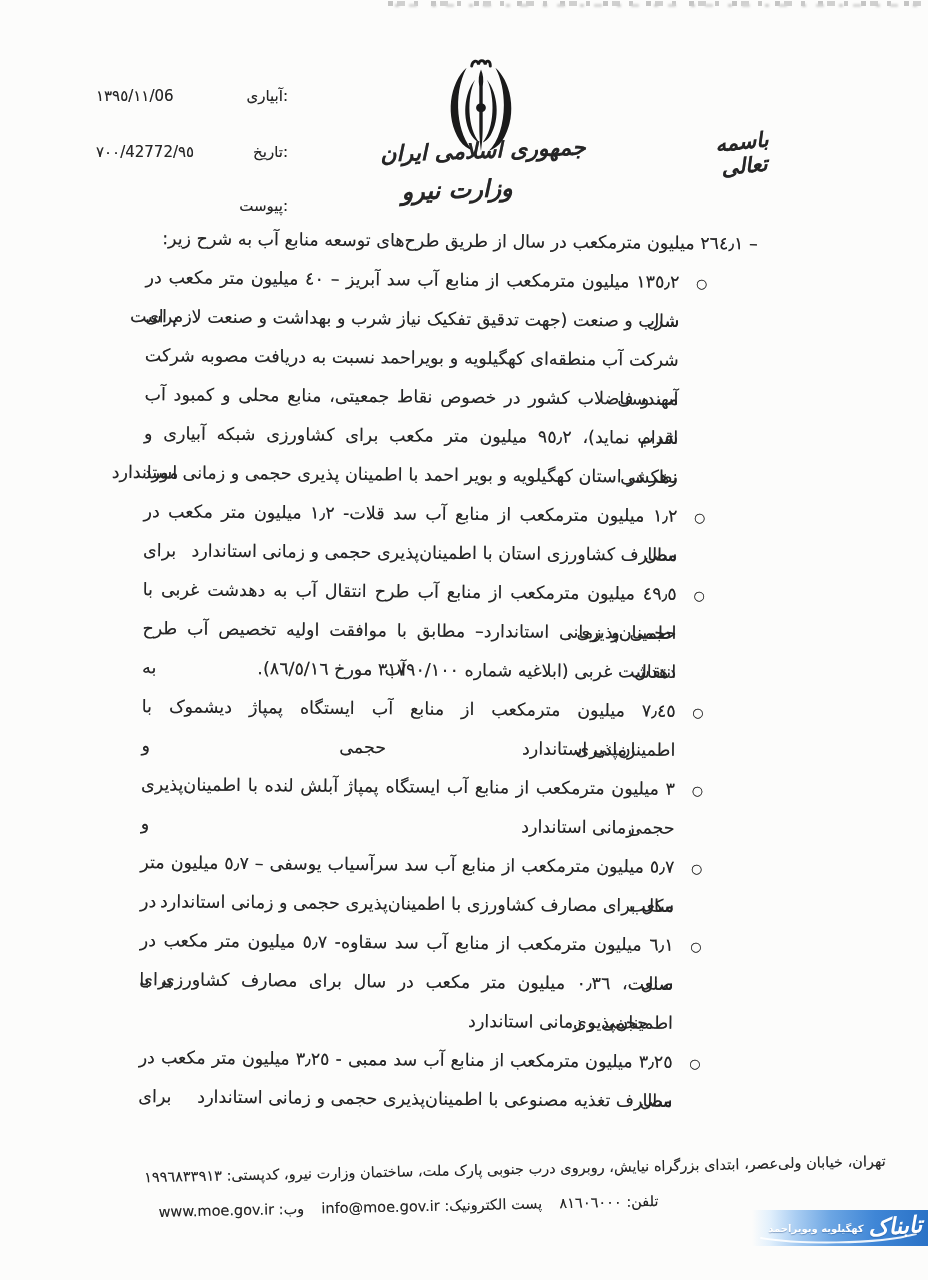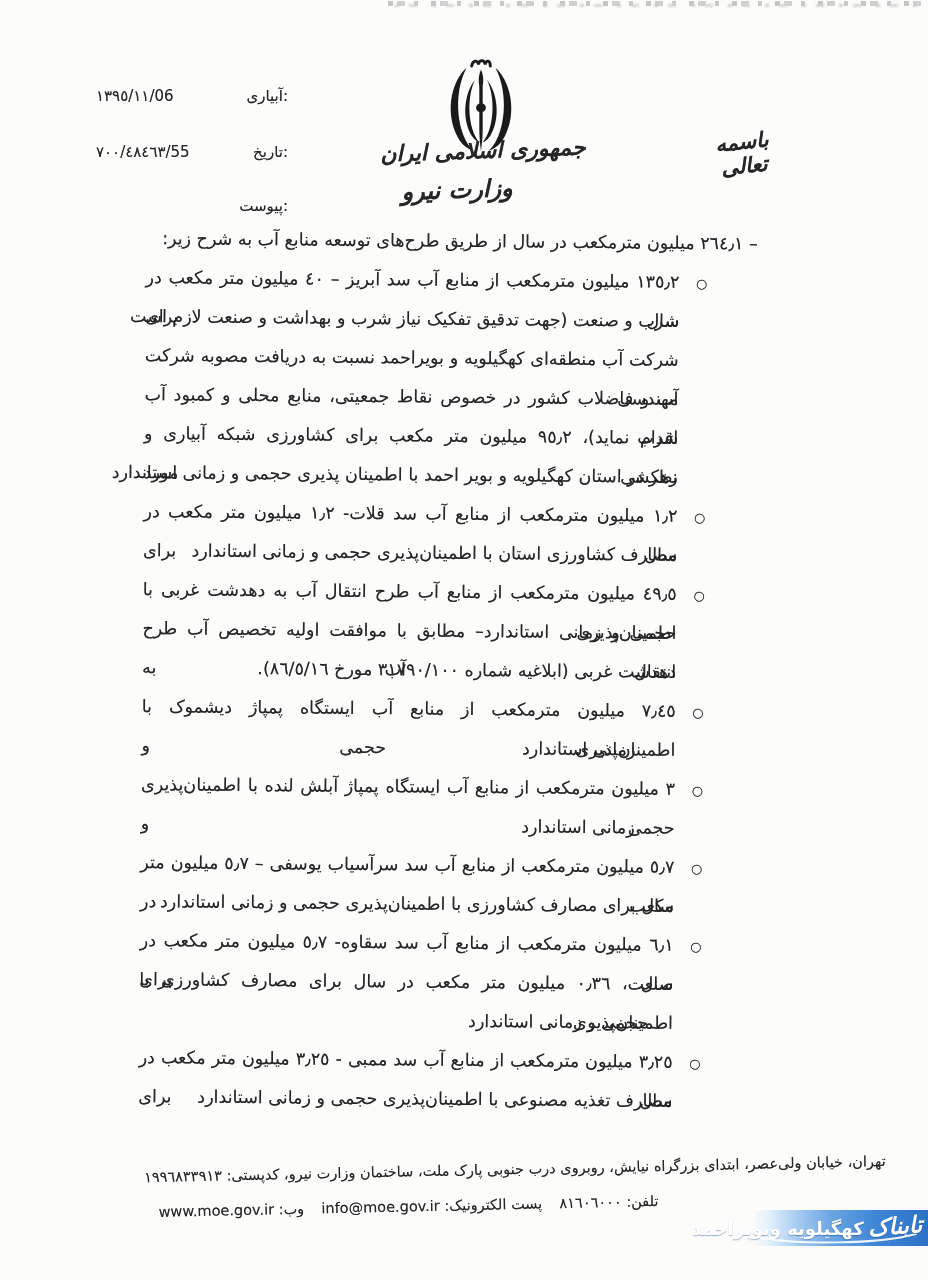--- a/index.html
+++ b/index.html
@@ -45,41 +45,41 @@
   .contact{margin-top:13px;margin-left:auto;margin-right:228px;width:500px;
     display:flex;justify-content:space-between;direction:rtl;font-size:14.5px;line-height:22px;}
   .contact .seg{white-space:nowrap;}
 
   
   .banner{position:absolute;left:752px;top:1210px;width:176px;height:36px;direction:rtl;
     display:flex;align-items:center;justify-content:flex-start;gap:4px;padding-right:6px;box-sizing:border-box;
     background:linear-gradient(to left,#2a72c6 0%,#3f86d6 30%,#6ba5e3 55%,#a9cdf2 75%,#e2f0fc 90%,rgba(255,255,255,0) 100%);}
   .banner .tbk{color:#fff;font-size:23px;font-weight:bold;font-style:italic;line-height:1;
     transform:rotate(-4deg) translateY(-2px);text-shadow:0 1px 1px rgba(20,60,120,.4);}
-  .banner .prov{color:#fff;font-size:18px;font-weight:bold;white-space:nowrap;
+  .banner .prov{color:#fff;font-size:10px;font-weight:bold;white-space:nowrap;
     text-shadow:0 1px 1px rgba(20,60,120,.4);}
   .banner svg{position:absolute;left:4px;bottom:1px;}
 </style>
 </head>
 <body>
 
 <div class="page">
 
   <div class="artifact">
     <div class="a1"></div>
       <div class="a2"></div>
   </div>
 
   <div class="meta-row ink" style="top:86px;">
     <span class="lbl">آبیاری:</span>
     <span class="val">١٣٩٥/١١/06</span>
   </div>
   <div class="meta-row ink" style="top:142px;">
     <span class="lbl">تاریخ:</span>
-    <span class="val">٧٠٠/٤٨٤٦٣/55</span>
+    <span class="val">٧٠٠/42772/٩٥</span>
   </div>
   <div class="meta-row ink" style="top:196px;text-align:center;">
     <span class="lbl">پیوست:</span>
     <span class="val"></span>
   </div>
 
   <div class="emblem">
     <svg width="86" height="100" viewBox="0 0 100 118" xmlns="http://www.w3.org/2000/svg">
       <g fill="#1a1a1a">
         <path d="M39,12 C40,5 46,4 47,10 C48,4 54,4 55,10 C56,4 61,5 61,12" fill="none" stroke="#1a1a1a" stroke-width="3.4" stroke-linecap="round"></path>

